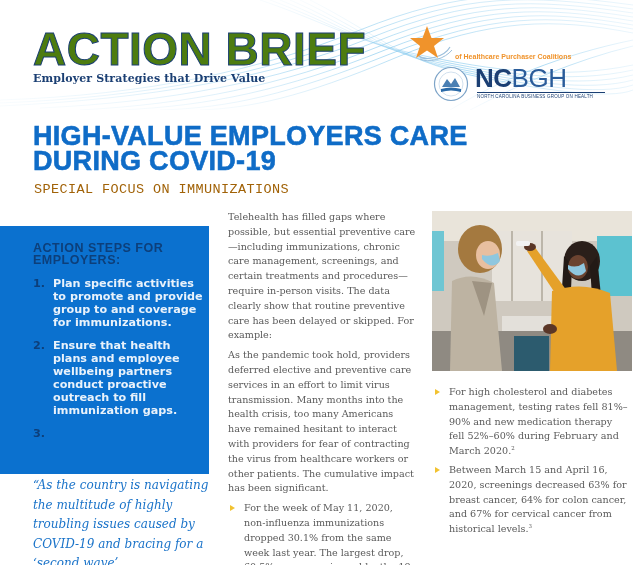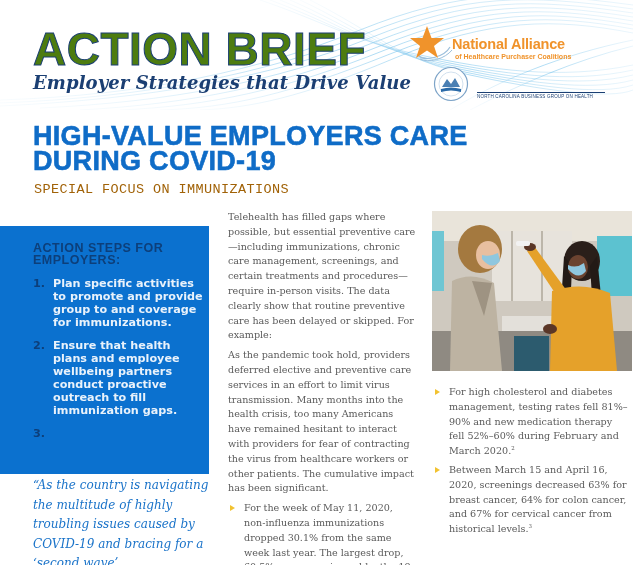--- a/index.html
+++ b/index.html
@@ -10,22 +10,22 @@
   .header-bg svg { position: absolute; left: 0; top: 0; }
 
   .brand-title {
     position: absolute; left: 33px; top: 26px;
     font-family: "Liberation Sans", sans-serif; font-weight: 900;
     font-size: 46px; letter-spacing: 0.5px; color: #4d7c0f; line-height: 1;
     -webkit-text-stroke: 1px #1b3f73;
   }
   .brand-sub {
     position: absolute; left: 33px; top: 72px;
-    font-family: "DejaVu Serif", serif; font-style: italic; font-weight: bold;
-    font-size: 18px; color: #1b3f73; letter-spacing: 0.1px; text-align: center;
+    font-family: "DejaVu Serif", serif; font-weight: bold;
+    font-size: 11px; color: #1b3f73; letter-spacing: 0.1px; text-align: center;
   }
 
   .na-logo { position: absolute; left: 408px; top: 25px; width: 200px; height: 40px; }
   .na-star { position: absolute; left: 0; top: 0; }
   .na-name {
     position: absolute; left: 44px; top: 11px;
     font-family: "Liberation Sans", sans-serif; font-weight: bold;
     font-size: 14.5px; color: #f0932b; white-space: nowrap; letter-spacing: -0.2px;
   }
   .na-tag {
@@ -134,31 +134,31 @@
 
 <div class="brand-title">ACTION BRIEF</div>
 <div class="brand-sub">Employer Strategies that Drive Value</div>
 
 <div class="na-logo">
   <svg class="na-star" width="46" height="40" viewBox="0 0 46 40">
     <path d="M10 30 A18 10 -20 0 0 42 22" fill="none" stroke="#9bbfdc" stroke-width="1.2"></path>
     <path d="M12 34 A20 11 -20 0 0 44 25" fill="none" stroke="#9bbfdc" stroke-width="1"></path>
     <polygon points="19,1 23.5,13 36,13 26,21 30,33 19,25.5 8,33 12,21 2,13 14.5,13" fill="#f0932b"></polygon>
   </svg>
-  <div class="na-name">National Alliance</div>
   <div class="na-tag">of Healthcare Purchaser Coalitions</div>
 </div>
 
 <div class="ncbgh-logo">
   <svg class="ncbgh-seal" width="36" height="36" viewBox="0 0 36 36">
     <circle cx="18" cy="18" r="16.5" fill="#ffffff" stroke="#7da4c8" stroke-width="1.2"></circle>
     <circle cx="18" cy="18" r="12" fill="none" stroke="#b4cde3" stroke-width="0.6"></circle>
     <path d="M9 21 L14 13 L18 18 L22 12 L27 21 Z" fill="#4a7fb3"></path>
     <path d="M8 23 Q18 20 28 23 L28 26 Q18 23 8 26 Z" fill="#2a6aa8"></path>
   </svg>
+  <div class="ncbgh-name"><b>NC</b><span>BGH</span></div>
   <div class="ncbgh-rule"></div>
   <div class="ncbgh-tag">NORTH CAROLINA BUSINESS GROUP ON HEALTH</div>
 </div>
 
 <div class="page-title">
   <div>HIGH-VALUE EMPLOYERS CARE</div>
   <div>DURING COVID-19</div>
 </div>
 <div class="page-sub">SPECIAL FOCUS ON IMMUNIZATIONS</div>
 

